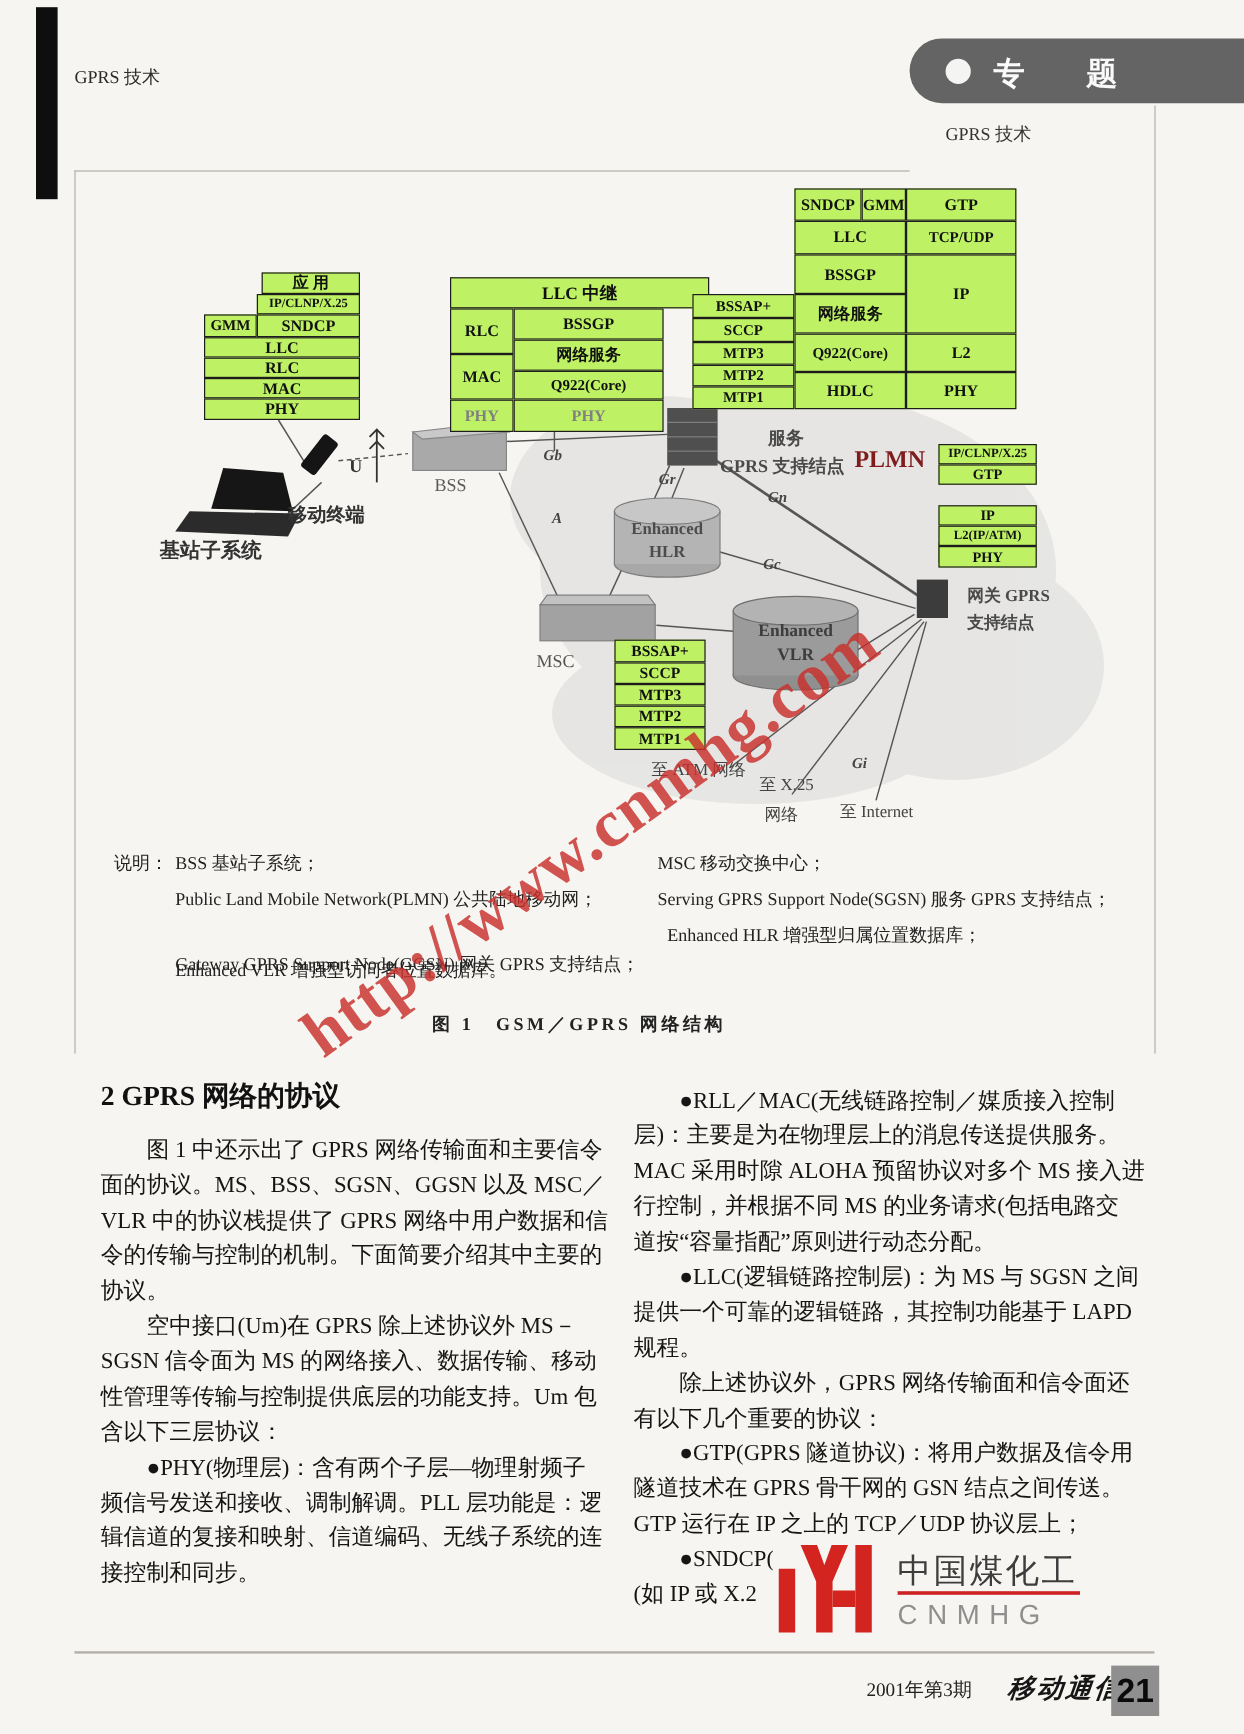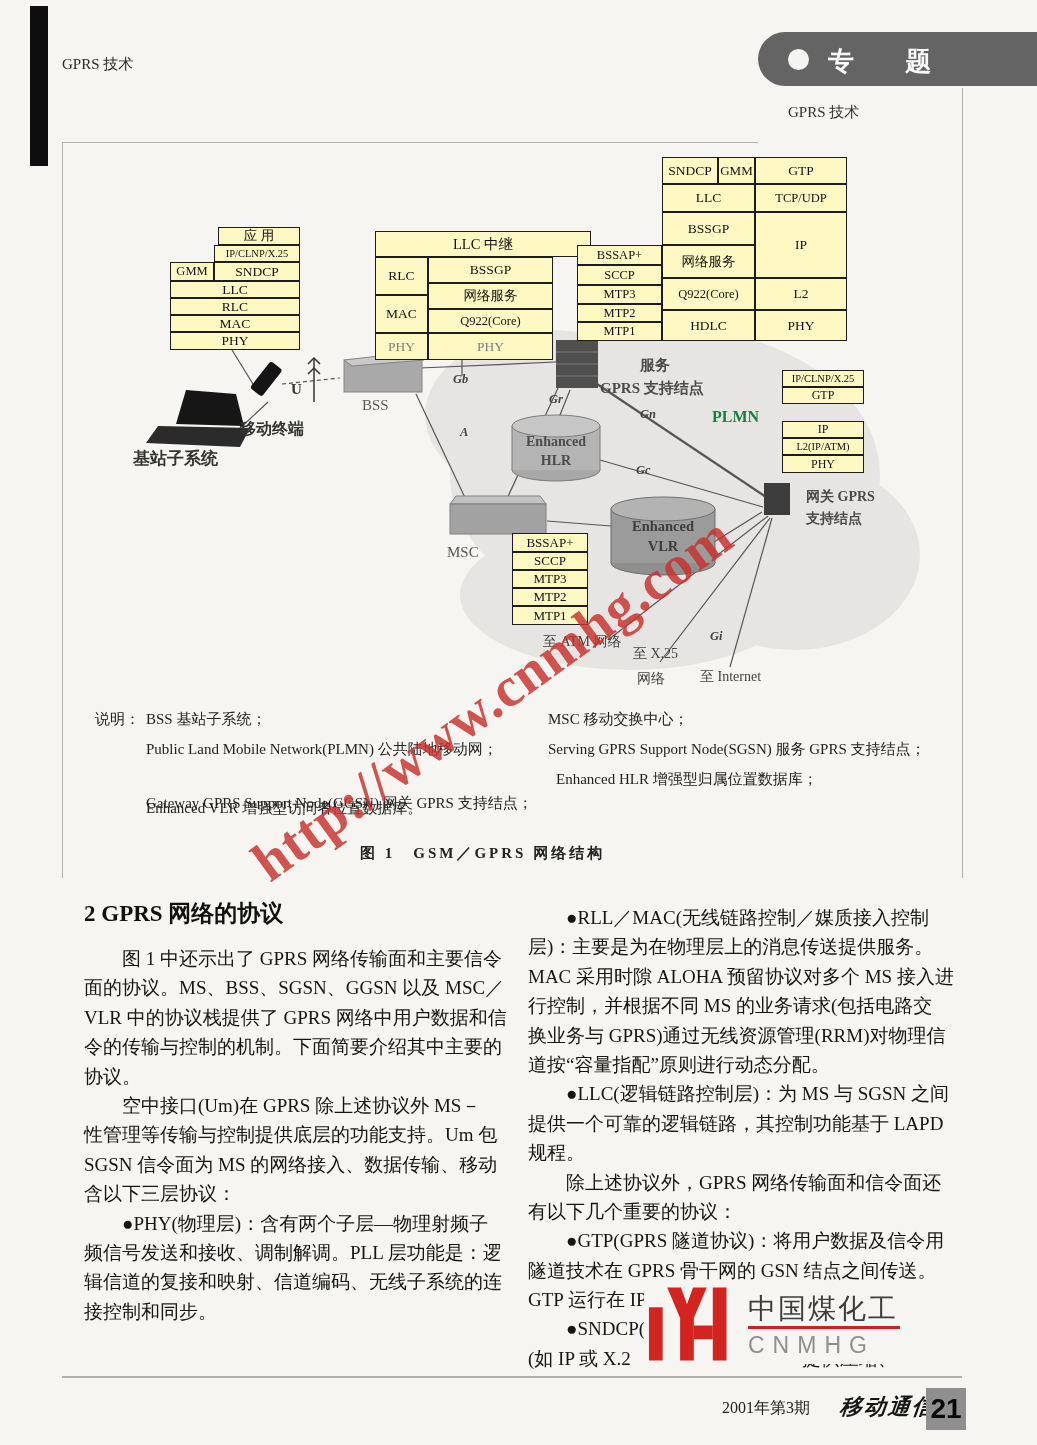--- a/index.html
+++ b/index.html
@@ -1,22 +1,22 @@
 <!DOCTYPE html>
 <html><head>
 <meta charset="utf-8">
 <style>
   html,body{margin:0;padding:0;}
   body{background:#e8e8e8;}
   #page{position:relative;width:1037px;height:1445px;background:#f6f5f1;overflow:hidden;
         font-family:"Liberation Serif","DejaVu Serif",serif;color:#1c1c1c;}
   .abs{position:absolute;}
   
-  .cell{position:absolute;background:#fef9c3;border:1.6px solid #1d1d1d;display:flex;
-        align-items:center;justify-content:center;font-weight:normal;font-size:13.5px;
+  .cell{position:absolute;background:#bef264;border:1.6px solid #1d1d1d;display:flex;
+        align-items:center;justify-content:center;font-weight:bold;font-size:13.5px;
         color:#111;box-sizing:border-box;white-space:nowrap;}
   .s11{font-size:10.5px;} .s12{font-size:12px;} .s125{font-size:12.5px;} .s13{font-size:13px;}
   .dim{color:#808080;}
   
   .flab{position:absolute;font-weight:bold;color:#333;white-space:nowrap;}
   .iface{position:absolute;font-size:12.5px;font-style:italic;color:#444;font-weight:bold;}
   
   .leg{position:absolute;font-size:15px;color:#222;white-space:nowrap;}
   .ln{position:relative;height:29.4px;font-size:19px;line-height:29.4px;white-space:nowrap;color:#151515;}
   .col{position:absolute;}
@@ -168,21 +168,21 @@
   <div class="cell s13" style="left:512px;top:570px;width:76px;height:18px;">MTP3</div>
   <div class="cell s13" style="left:512px;top:588px;width:76px;height:18px;">MTP2</div>
   <div class="cell s13" style="left:512px;top:606px;width:76px;height:19px;">MTP1</div>
 
   <div class="flab" style="left:133px;top:447px;font-size:17px;">基站子系统</div>
   <div class="flab" style="left:240px;top:419px;font-size:16px;">移动终端</div>
   <div class="flab" style="left:291px;top:381px;font-size:15px;">U</div>
   <div class="flab" style="left:362px;top:397px;font-size:15px;color:#5a5a5a;font-weight:normal;">BSS</div>
   <div class="flab" style="left:640px;top:356px;font-size:15px;color:#4a4a4a;">服务</div>
   <div class="flab" style="left:600px;top:379px;font-size:15px;color:#4a4a4a;">GPRS 支持结点</div>
-  <div class="flab" style="left:712px;top:408px;font-size:16px;color:#15803d;">PLMN</div>
+  <div class="flab" style="left:712px;top:372px;font-size:20px;color:#7f1d1d;">PLMN</div>
   <div class="flab" style="left:512px;top:432px;width:88px;text-align:center;font-size:14px;color:#4c4c4c;line-height:19px;">
     <div>Enhanced</div>
     <div>HLR</div>
   </div>
   <div class="flab" style="left:611px;top:516px;width:104px;text-align:center;font-size:14.5px;color:#3d3d3d;line-height:20px;">
     <div>Enhanced</div>
     <div>VLR</div>
   </div>
   <div class="flab" style="left:447px;top:544px;font-size:15px;color:#555;font-weight:normal;">MSC</div>
   <div class="flab" style="left:806px;top:488px;font-size:14px;color:#4a4a4a;">网关 GPRS</div>
@@ -211,35 +211,34 @@
 
   <div class="abs" style="left:84px;top:898px;font-size:23px;font-weight:bold;color:#111;">2  GPRS 网络的协议</div>
 
   <div class="col" style="left:84px;top:944px;width:440px;">
     <div class="ln">　　图 1 中还示出了 GPRS 网络传输面和主要信令</div>
     <div class="ln">面的协议。MS、BSS、SGSN、GGSN 以及 MSC／</div>
     <div class="ln">VLR 中的协议栈提供了 GPRS 网络中用户数据和信</div>
     <div class="ln">令的传输与控制的机制。下面简要介绍其中主要的</div>
     <div class="ln">协议。</div>
     <div class="ln">　　空中接口(Um)在 GPRS 除上述协议外 MS－</div>
+    <div class="ln">SGSN 信令面为 MS 的网络接入、数据传输、移动</div>
     <div class="ln">性管理等传输与控制提供底层的功能支持。Um 包</div>
-    <div class="ln">SGSN 信令面为 MS 的网络接入、数据传输、移动</div>
     <div class="ln">含以下三层协议：</div>
     <div class="ln">　　●PHY(物理层)：含有两个子层—物理射频子</div>
     <div class="ln">频信号发送和接收、调制解调。PLL 层功能是：逻</div>
     <div class="ln">辑信道的复接和映射、信道编码、无线子系统的连</div>
     <div class="ln">接控制和同步。</div>
   </div>
 
   <div class="col" style="left:528px;top:903px;width:430px;">
     <div class="ln">　　●RLL／MAC(无线链路控制／媒质接入控制</div>
     <div class="ln">层)：主要是为在物理层上的消息传送提供服务。</div>
     <div class="ln">MAC 采用时隙 ALOHA 预留协议对多个 MS 接入进</div>
     <div class="ln">行控制，并根据不同 MS 的业务请求(包括电路交</div>
-    <div class="ln">换业务与 GPRS)通过无线资源管理(RRM)对物理信</div>
     <div class="ln">道按“容量指配”原则进行动态分配。</div>
     <div class="ln">　　●LLC(逻辑链路控制层)：为 MS 与 SGSN 之间</div>
     <div class="ln">提供一个可靠的逻辑链路，其控制功能基于 LAPD</div>
     <div class="ln">规程。</div>
     <div class="ln">　　除上述协议外，GPRS 网络传输面和信令面还</div>
     <div class="ln">有以下几个重要的协议：</div>
     <div class="ln">　　●GTP(GPRS 隧道协议)：将用户数据及信令用</div>
     <div class="ln">隧道技术在 GPRS 骨干网的 GSN 结点之间传送。</div>
     <div class="ln">GTP 运行在 IP 之上的 TCP／UDP 协议层上；</div>
     <div class="ln">　　●SNDCP(　　　　　　　　　网络层协议</div>

